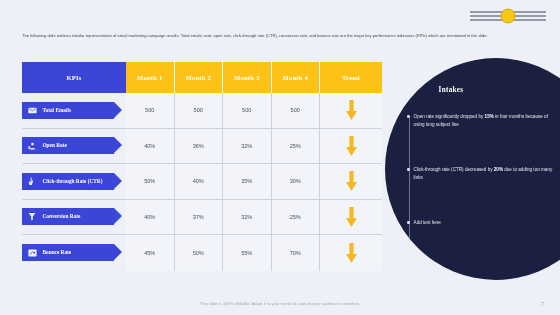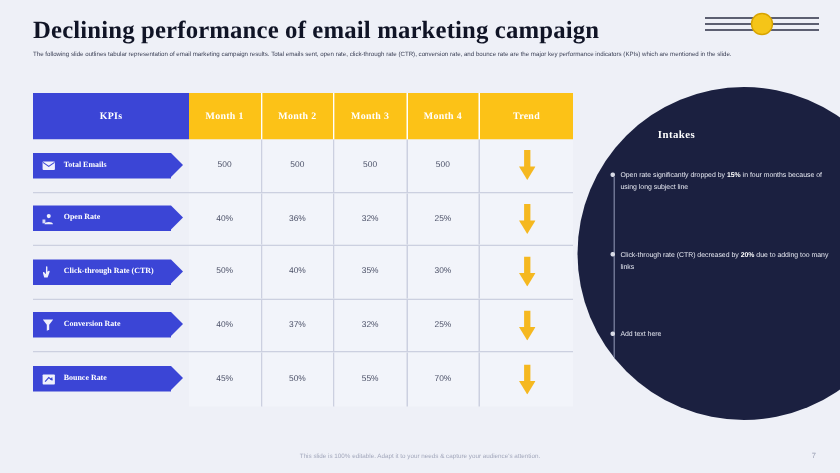--- a/index.html
+++ b/index.html
@@ -187,21 +187,20 @@
     font-size: 5px;
     color: #9b a0b5;
     color: #9ba0b5;
   }
 </style>
 </head>
 <body>
 
 <div class="slide">
 
-  <div class="title">Declining performance of email marketing campaign</div>
   <div class="subtitle">The following slide outlines tabular representation of email marketing campaign results. Total emails sent, open rate, click-through rate (CTR), conversion rate, and bounce rate are the major key performance indicators (KPIs) which are mentioned in the slide.</div>
 
   <svg class="logo" viewBox="0 0 76 20">
     <line x1="0" y1="6" x2="76" y2="6" stroke="#2b2f45" stroke-width="0.9"></line>
     <line x1="0" y1="10" x2="76" y2="10" stroke="#2b2f45" stroke-width="0.9"></line>
     <line x1="0" y1="14" x2="76" y2="14" stroke="#2b2f45" stroke-width="0.9"></line>
     <circle cx="38" cy="10" r="7" fill="#f5c518" stroke="#d8a400" stroke-width="0.9"></circle>
   </svg>
 
   <div class="table">

